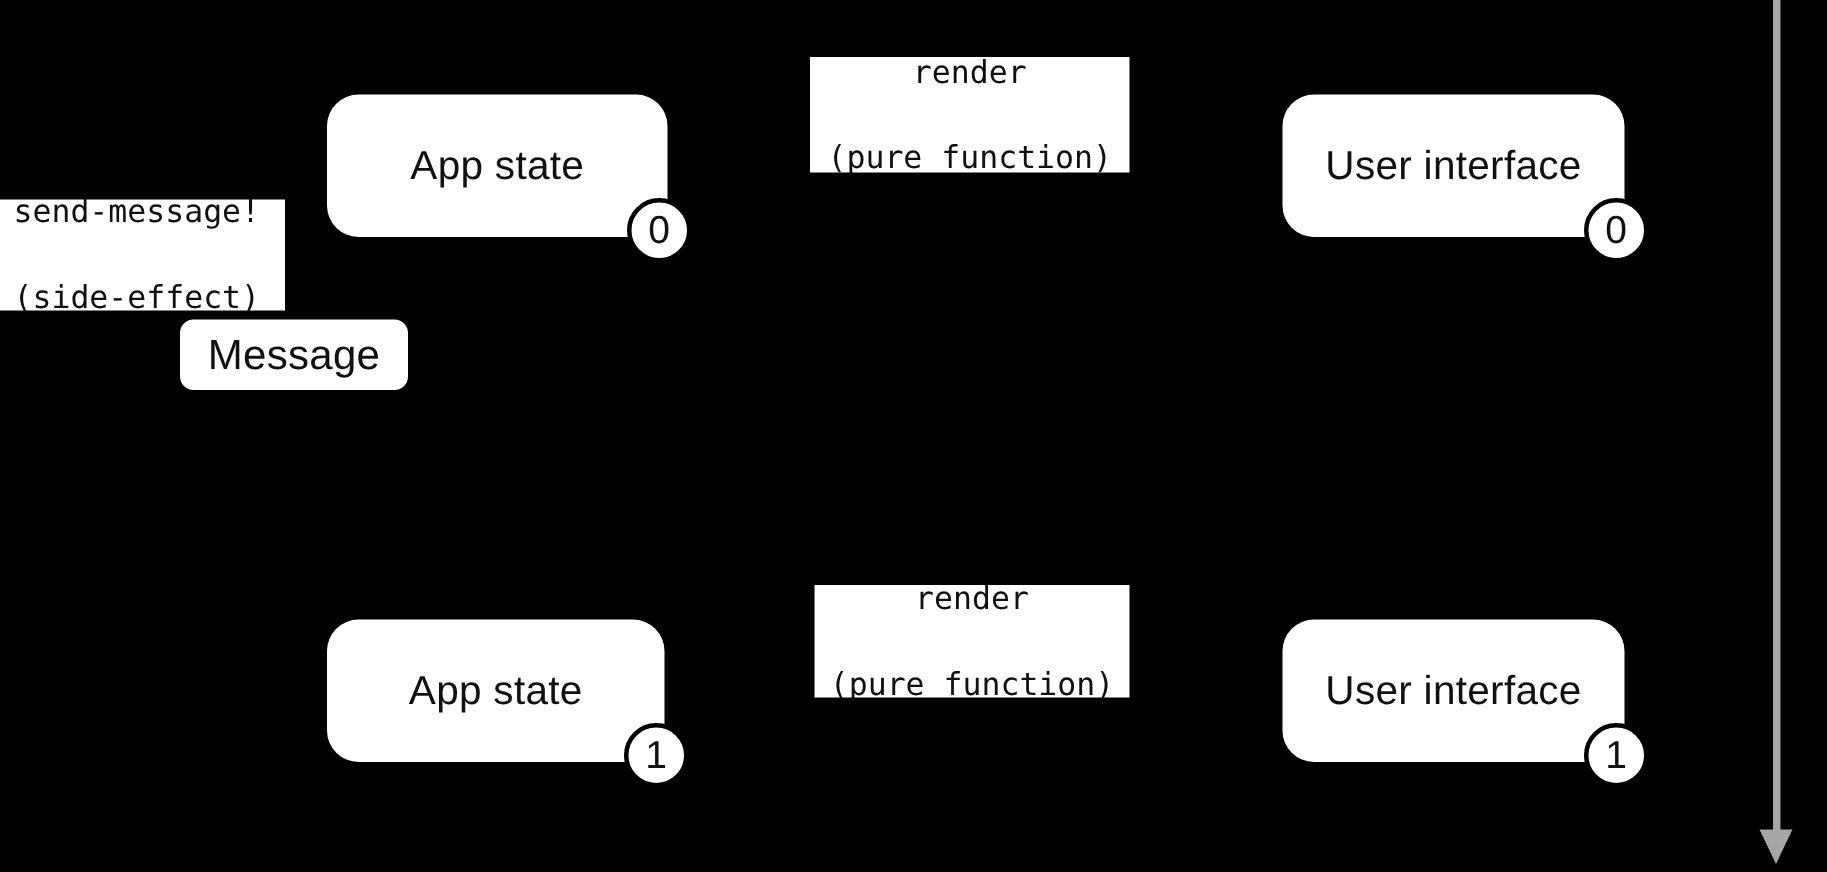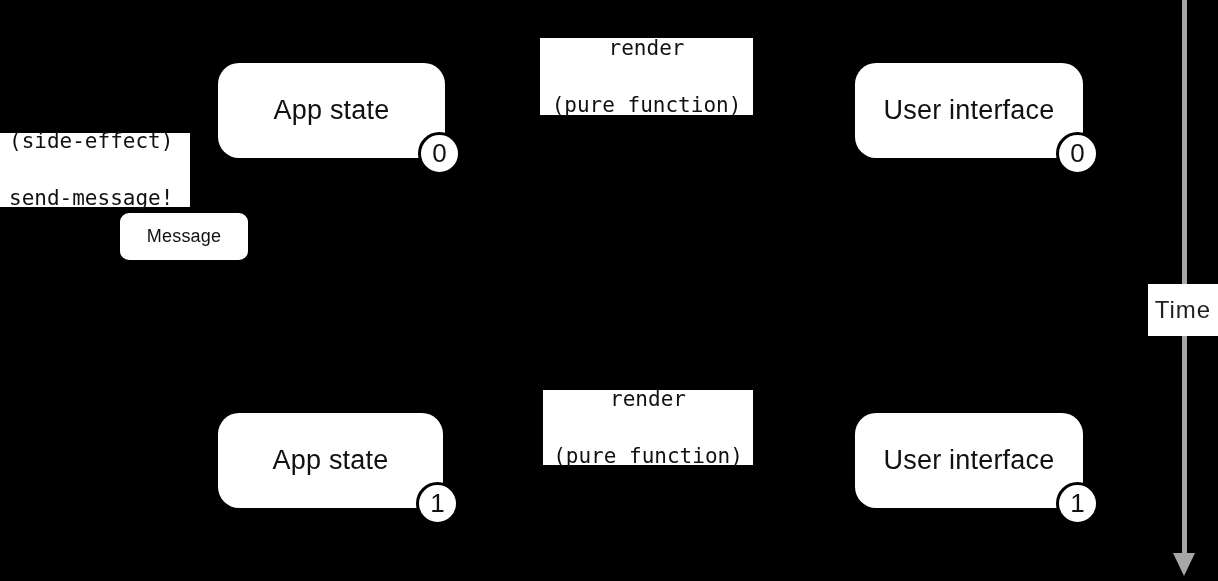--- a/index.html
+++ b/index.html
@@ -26,23 +26,23 @@
     color: #111111;
     font-size: 27px;
     font-weight: 500;
     letter-spacing: 0.2px;
   }
   .node-appstate-0  { left: 218px; top: 63px;  width: 227px; height: 95px; }
   .node-ui-0        { left: 855px; top: 63px;  width: 228px; height: 95px; }
   .node-appstate-1  { left: 218px; top: 413px; width: 225px; height: 95px; }
   .node-ui-1        { left: 855px; top: 413px; width: 228px; height: 95px; }
   .node-message {
-    left: 120px; top: 213px; width: 128px; height: 47px;
+    left: 120px; top: 213px; width: 152px; height: 47px;
     border-radius: 9px;
-    font-size: 18px;
+    font-size: 28px;
     font-weight: 400;
   }
   
   .badge {
     position: absolute;
     right: -16px;
     bottom: -17px;
     width: 43px;
     height: 43px;
     box-sizing: border-box;
@@ -126,31 +126,28 @@
     <span>render</span>
     <span>(pure function)</span>
   </div>
 
   <div class="node node-ui-0">
     <span>User interface</span>
     <div class="badge">0</div>
   </div>
 
   <div class="mono-box mono-sideeffect">
+    <span>send-message!</span>
     <span>(side-effect)</span>
-    <span>send-message!</span>
   </div>
 
   <div class="node node-message">
     <span>Message</span>
   </div>
 
-  <div class="time-label">
-    <span>Time</span>
-  </div>
 
   <div class="node node-appstate-1">
     <span>App state</span>
     <div class="badge">1</div>
   </div>
 
   <div class="mono-box mono-render-1">
     <span>render</span>
     <span>(pure function)</span>
   </div>

